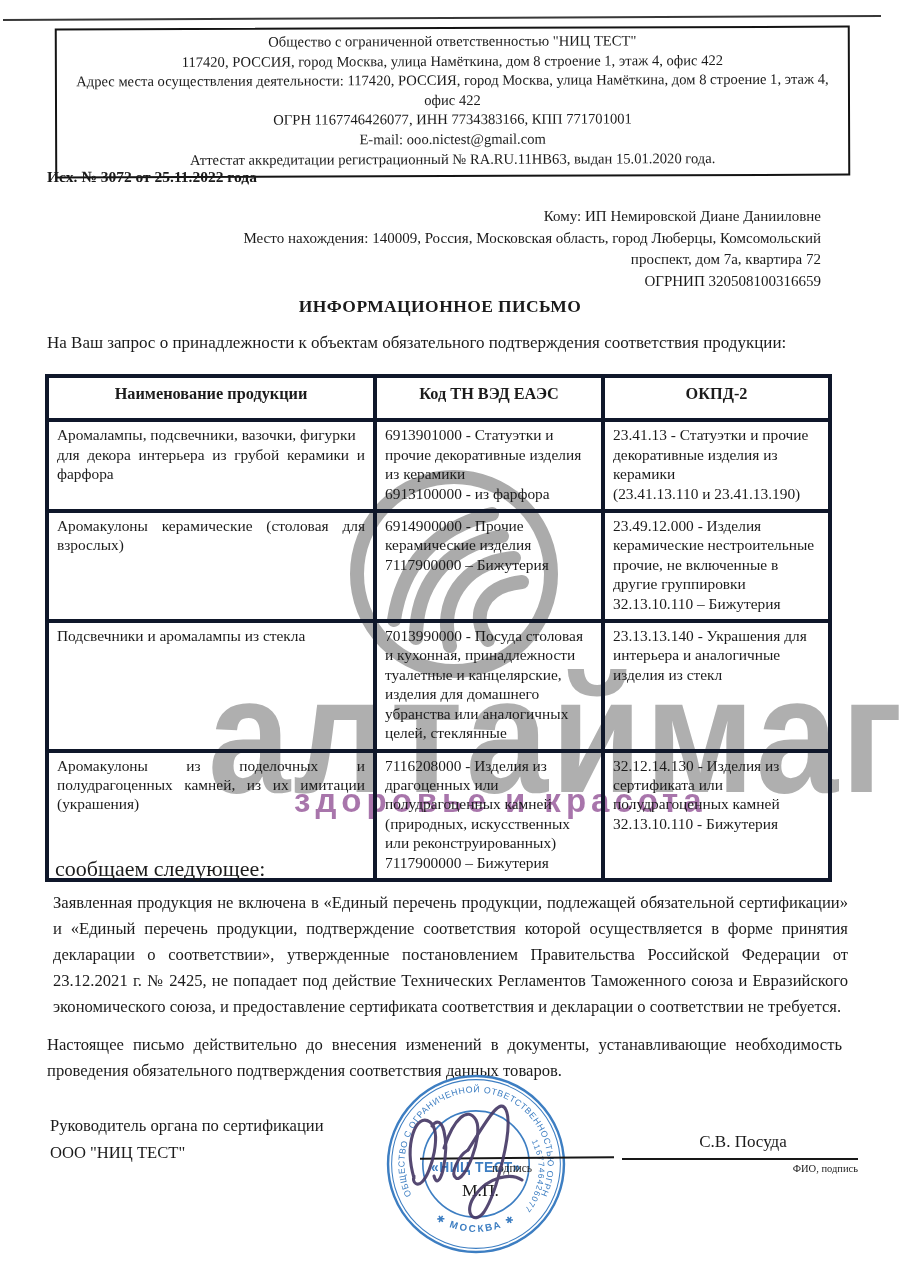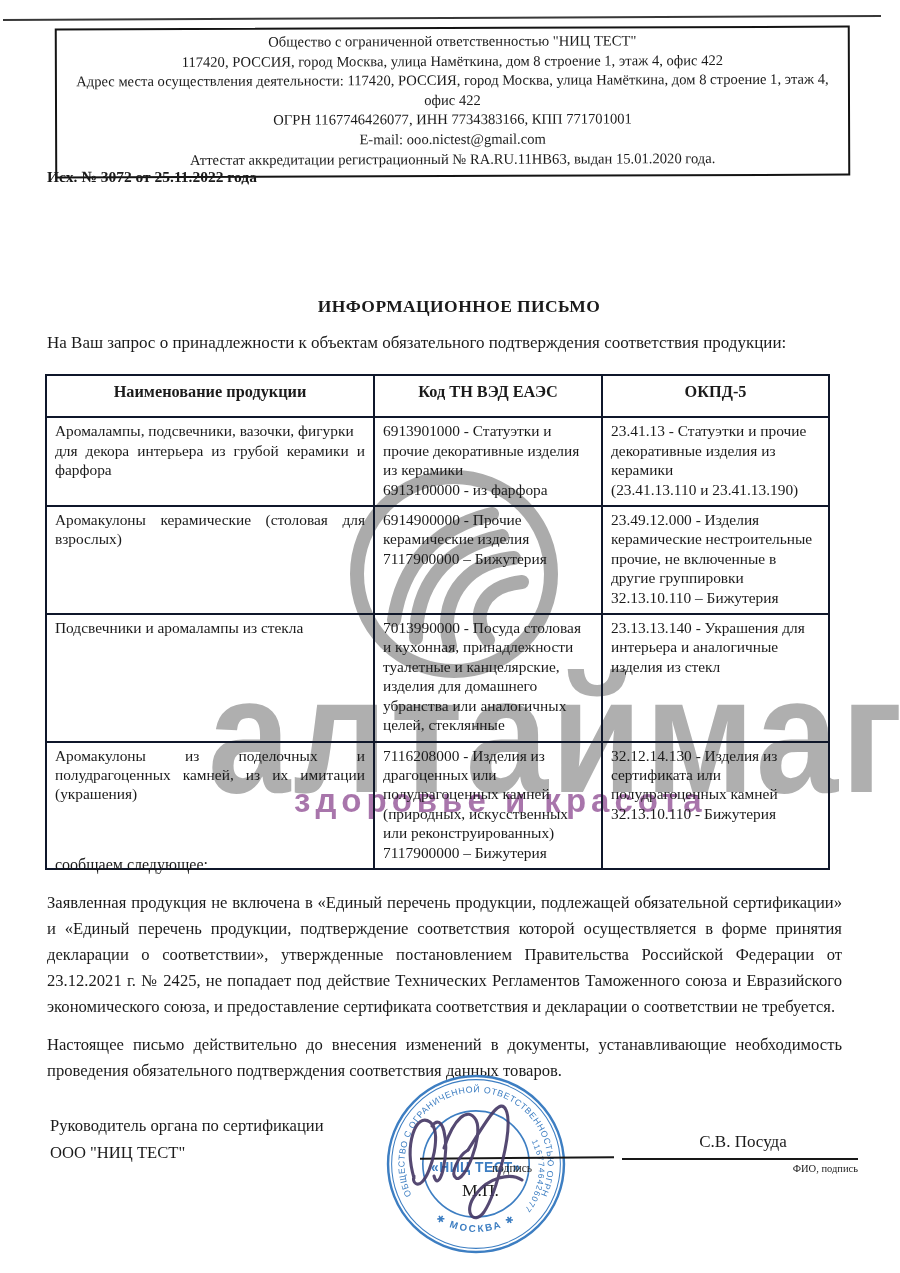--- a/index.html
+++ b/index.html
@@ -23,34 +23,34 @@
   
   .content{position:absolute;inset:0;z-index:1;}
   .letterhead{
     position:absolute;left:55px;top:27px;width:773px;border:2px solid #141414;
     padding:3px 9px 6px;text-align:center;font-size:14.6px;line-height:19.6px;
     transform:rotate(-0.2deg);background:transparent;}
   .ref-line{position:absolute;left:47px;top:168px;font-weight:bold;font-size:15.5px;}
   .recipient{position:absolute;right:79px;top:206px;width:580px;text-align:right;
     font-size:15px;line-height:21.5px;}
   .doc-title{position:absolute;left:0;top:296px;width:880px;text-align:center;
-    font-weight:bold;font-size:17.5px;letter-spacing:.4px;margin-left:19px;}
+    font-weight:bold;font-size:17.5px;letter-spacing:.4px;}
   .intro{position:absolute;left:47px;top:332px;width:788px;font-size:17px;line-height:22px;}
   table.products{position:absolute;left:45px;top:374px;width:783px;border-collapse:collapse;
     table-layout:fixed;background:transparent;}
-  table.products th,table.products td{border:2px solid #0f172a;vertical-align:top;
+  table.products th,table.products td{border:4px solid #0f172a;vertical-align:top;
     padding:3px 8px 6px;font-size:15.4px;line-height:19.4px;}
   table.products th{font-weight:bold;text-align:center;font-size:16.3px;
     padding:6px 4px 15px;}
   td.cell-name{text-align:justify;white-space:pre-line;border-radius:31px;}
   td.cell-code{text-align:left;white-space:pre-line;}
-  .lead{position:absolute;left:55px;top:856px;font-size:16px;}
+  .lead{position:absolute;left:55px;top:856px;font-size:22px;}
   .para{position:absolute;left:47px;width:795px;text-align:justify;
     font-size:16.6px;line-height:26px;}
-  .para1{top:890px;}
+  .para1{top:890px;margin-left:6px;}
   .para2{top:1032px;}
   .role-block{position:absolute;left:50px;top:1112px;font-size:16.6px;line-height:27px;}
   
   .stamp-svg{position:absolute;left:386px;top:1074px;width:180px;height:180px;z-index:2;}
   .sig-line-left{position:absolute;left:420px;top:1157px;width:194px;height:0;
     border-top:2.3px solid #181818;z-index:3;transform:rotate(-0.4deg);}
   .podpis-label{position:absolute;left:452px;top:1162px;width:120px;text-align:center;
     font-size:11.5px;z-index:4;}
   .mp-label{position:absolute;left:462px;top:1180px;font-size:17.5px;z-index:4;}
   .scrawl-svg{position:absolute;left:398px;top:1086px;width:152px;height:142px;z-index:4;}
@@ -88,36 +88,42 @@
       <div>Общество с ограниченной ответственностью "НИЦ ТЕСТ"</div>
       <div>117420, РОССИЯ, город Москва, улица Намёткина, дом 8 строение 1, этаж 4, офис 422</div>
       <div>Адрес места осуществления деятельности: 117420, РОССИЯ, город Москва, улица Намёткина, дом 8 строение 1, этаж 4, офис 422</div>
       <div>ОГРН 1167746426077, ИНН 7734383166, КПП 771701001</div>
       <div>E-mail: ooo.nictest@gmail.com</div>
       <div>Аттестат аккредитации регистрационный № RA.RU.11НВ63, выдан 15.01.2020 года.</div>
     </div>
 
     <div class="ref-line">Исх. № 3072 от 25.11.2022 года</div>
 
+    <div class="recipient">
+      <div>Кому: ИП Немировской Диане Данииловне</div>
+      <div>Место нахождения: 140009, Россия, Московская область, город Люберцы, Комсомольский</div>
+      <div>проспект, дом 7а, квартира 72</div>
+      <div>ОГРНИП 320508100316659</div>
+    </div>
 
     <div class="doc-title">ИНФОРМАЦИОННОЕ ПИСЬМО</div>
 
     <div class="intro">На Ваш запрос о принадлежности к объектам обязательного подтверждения соответствия продукции:</div>
 
     <table class="products">
       <colgroup>
           <col style="width:328px">
           <col style="width:228px">
           <col style="width:227px">
         </colgroup>
       <thead>
         <tr>
           <th>Наименование продукции</th>
           <th>Код ТН ВЭД ЕАЭС</th>
-          <th>ОКПД-5</th>
+          <th>ОКПД-2</th>
         </tr>
       </thead>
       <tbody>
         <tr>
           <td class="cell-name">Аромалампы, подсвечники, вазочки, фигурки
 для декора интерьера из грубой керамики и фарфора</td>
           <td class="cell-code">6913901000 - Статуэтки и прочие декоративные изделия из керамики
 6913100000 - из фарфора</td>
           <td class="cell-code">23.41.13 - Статуэтки и прочие декоративные изделия из керамики
 (23.41.13.110 и 23.41.13.190)</td>

